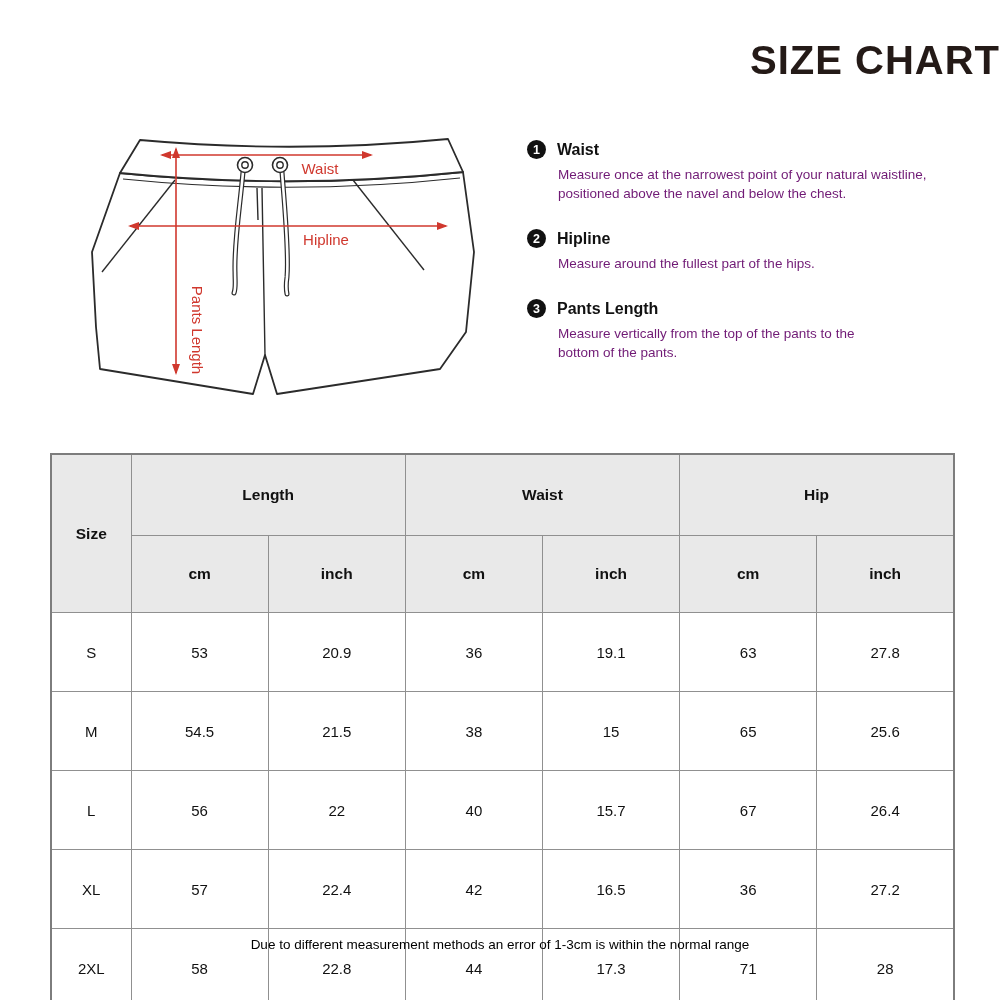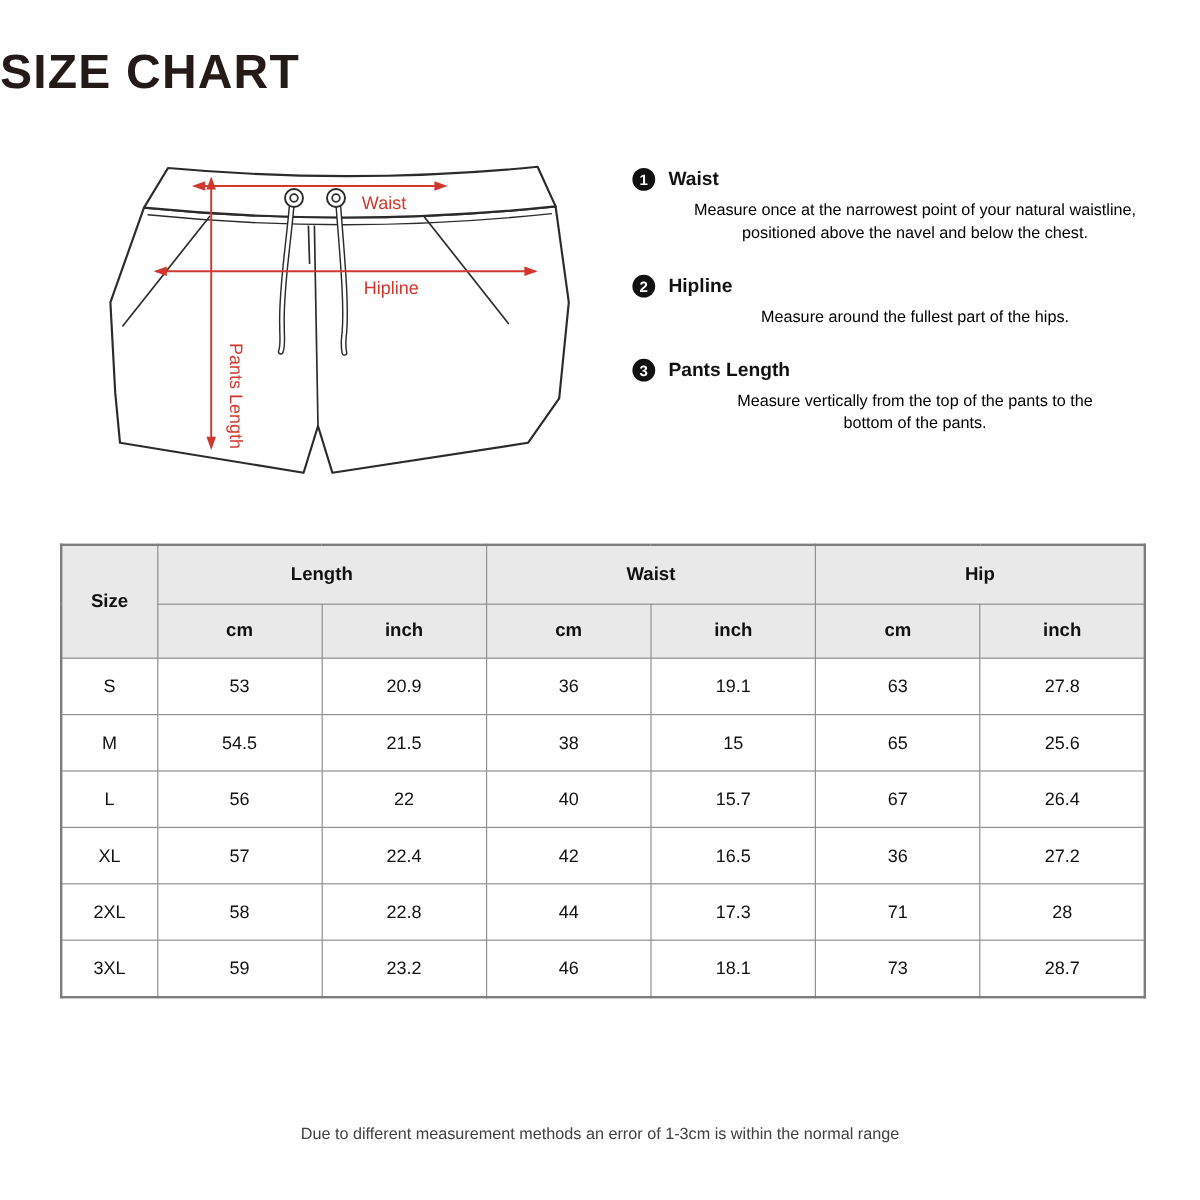--- a/index.html
+++ b/index.html
@@ -1,45 +1,45 @@
 <!DOCTYPE html>
 <html><head>
 <meta charset="utf-8">
 <style>
   html,body{margin:0;padding:0;background:#fff;}
   .page{position:relative;width:1000px;height:1000px;background:#fff;overflow:hidden;
         font-family:"Liberation Sans",sans-serif;color:#231815;}
-  .page-title{position:absolute;top:38px;left:0;width:100%;text-align:left;
+  .page-title{position:absolute;top:38px;left:0;width:100%;text-align:right;
         font-size:40px;font-weight:bold;letter-spacing:1px;color:#241a17;}
   
   .diagram{position:absolute;left:70px;top:112px;width:420px;height:312px;}
   
   .instructions{position:absolute;left:527px;top:140px;width:440px;}
   .instr-item{position:absolute;left:0;width:440px;}
   .instr-head{display:flex;align-items:center;gap:11px;}
   .num-circle{width:19px;height:19px;border-radius:50%;background:#111;color:#fff;
         display:flex;align-items:center;justify-content:center;
         font-size:12.5px;font-weight:bold;flex:0 0 19px;}
   .instr-title{font-size:16px;font-weight:bold;color:#111;}
-  .instr-body{margin:7px 0 0 31px;font-size:13.5px;line-height:18.5px;color:#000000;
-        white-space:pre-line;text-align:center;}
+  .instr-body{margin:7px 0 0 31px;font-size:13.5px;line-height:18.5px;color:#701a75;
+        white-space:pre-line;}
   
   table.size-table{position:absolute;left:50px;top:453px;width:905px;
         border-collapse:collapse;table-layout:fixed;
         border:2px solid #7d7d7d;}
   .size-table td,.size-table th{border:1px solid #909090;text-align:center;
-        vertical-align:middle;font-size:15px;color:#111;padding:0;}
+        vertical-align:middle;font-size:15px;color:#111;padding:16px;}
   .size-table th{background:#e9e9e9;font-weight:bold;font-size:15.5px;}
   .size-table tr.group-row th{height:48px;}
   .size-table tr.unit-row th{height:44px;}
   .size-table tr.body-row td{height:46px;background:#fff;font-weight:normal;}
   .size-table td.size-cell{font-weight:bold;}
   
   .footnotes{position:absolute;top:932px;left:0;width:100%;text-align:center;}
-  .footnote{font-size:13.5px;line-height:26px;color:#404040;}
+  .footnote{font-size:13.5px;line-height:26px;color:#000000;}
 </style>
 </head>
 <body>
 
 <div class="page">
 
   <div class="page-title">SIZE CHART</div>
 
   <svg class="diagram" viewBox="0 0 420 312" xmlns="http://www.w3.org/2000/svg">
 

